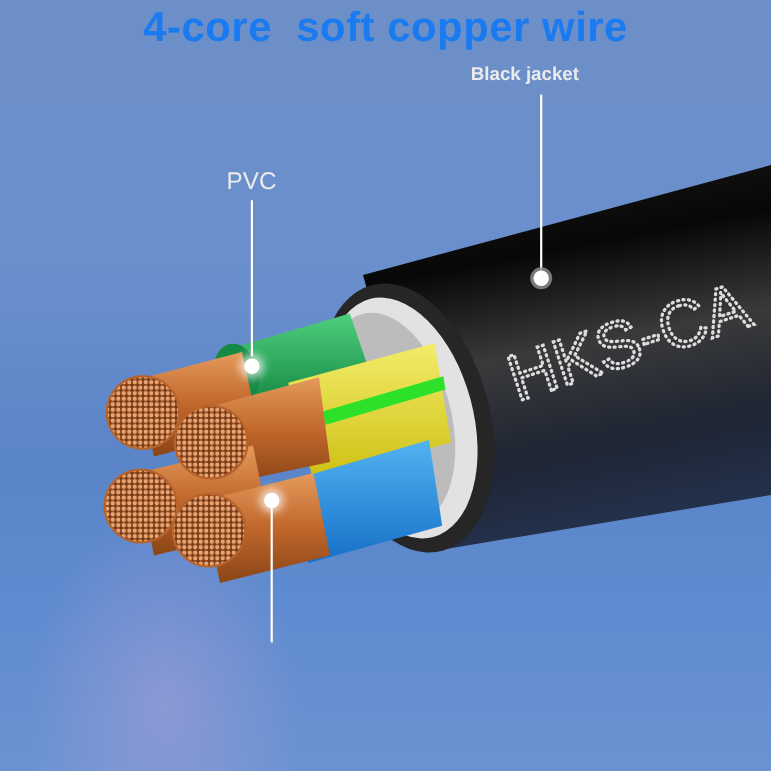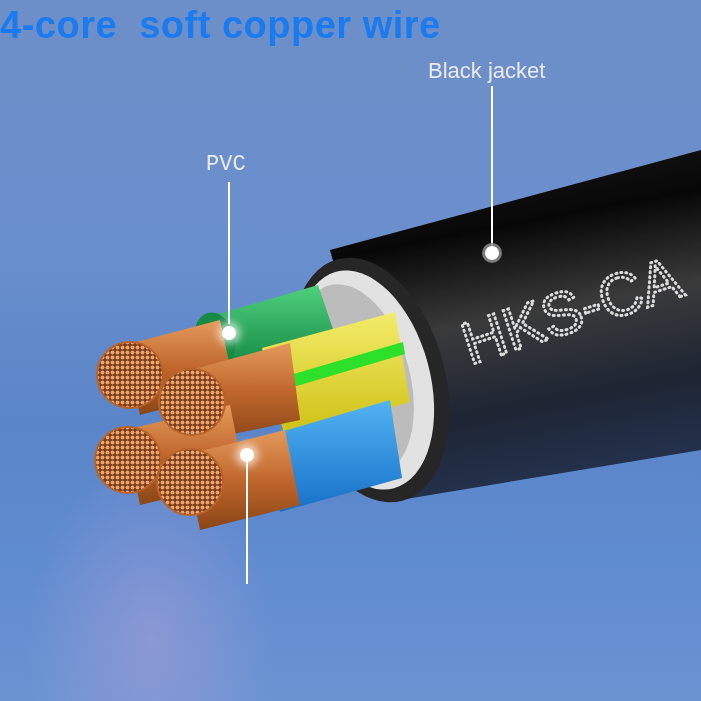--- a/index.html
+++ b/index.html
@@ -5,26 +5,26 @@
   html, body { margin:0; padding:0; }
   body { width:701px; height:701px; overflow:hidden; }
   .stage {
     position:relative; width:701px; height:701px; overflow:hidden;
     background:
       radial-gradient(ellipse 180px 260px at 150px 640px, rgba(170,160,215,0.55), rgba(170,160,215,0) 70%),
       linear-gradient(180deg, #6d8fc8 0%, #6a8fcd 35%, #5a85c8 60%, #5f8bd0 80%, #6b93d2 100%);
     font-family: "Liberation Sans", sans-serif;
   }
   .title {
-    position:absolute; left:0; right:0; top:4px; text-align:left;
+    position:absolute; left:0; right:0; top:4px; text-align:center;
     color:#1a7bf0; font-weight:bold; font-size:38px; letter-spacing:0.5px;
     white-space:pre;
   }
   .label {
-    position:absolute; color:#ebebeb; font-weight:normal; font-size:22px; white-space:nowrap;
+    position:absolute; color:#ebebeb; font-weight:bold; font-size:17px; white-space:nowrap;
   }
   .label.thin { font-weight:normal; font-size:22px; }
   .leader { position:absolute; width:2px; background:#ffffff; }
   .dot {
     position:absolute; width:14px; height:14px; border-radius:50%;
     background:#ffffff; box-shadow:0 0 0 3px rgba(140,140,140,0.85);
   }
   .dot.glow { box-shadow:0 0 8px 4px rgba(255,255,255,0.7); }
   svg.art { position:absolute; left:0; top:0; }
 </style>
@@ -91,20 +91,20 @@
     <circle cx="128" cy="460" r="33" fill="url(#strands)" stroke="#b8632a" stroke-width="2"></circle>
     <circle cx="190" cy="482" r="33" fill="url(#strands)" stroke="#b8632a" stroke-width="2"></circle>
   </svg>
 
   <div class="title">4-core  soft copper wire</div>
 
   <div class="label" style="left:428px; top:58px;">Black jacket</div>
   <div class="leader" style="left:491px; top:86px; height:163px;"></div>
   <div class="dot" style="left:485px; top:246px;"></div>
 
-  <div class="label thin" style="left:206px; top:152px;font-family:Liberation Mono, monospace;">PVC</div>
+  <div class="label thin" style="left:206px; top:152px;">PVC</div>
   <div class="leader" style="left:228px; top:182px; height:142px;"></div>
   <div class="dot glow" style="left:222px; top:326px;"></div>
 
   <div class="dot glow" style="left:240px; top:448px;"></div>
   <div class="leader" style="left:246px; top:462px; height:122px;"></div>
 
 </div>
 
 </body></html>

